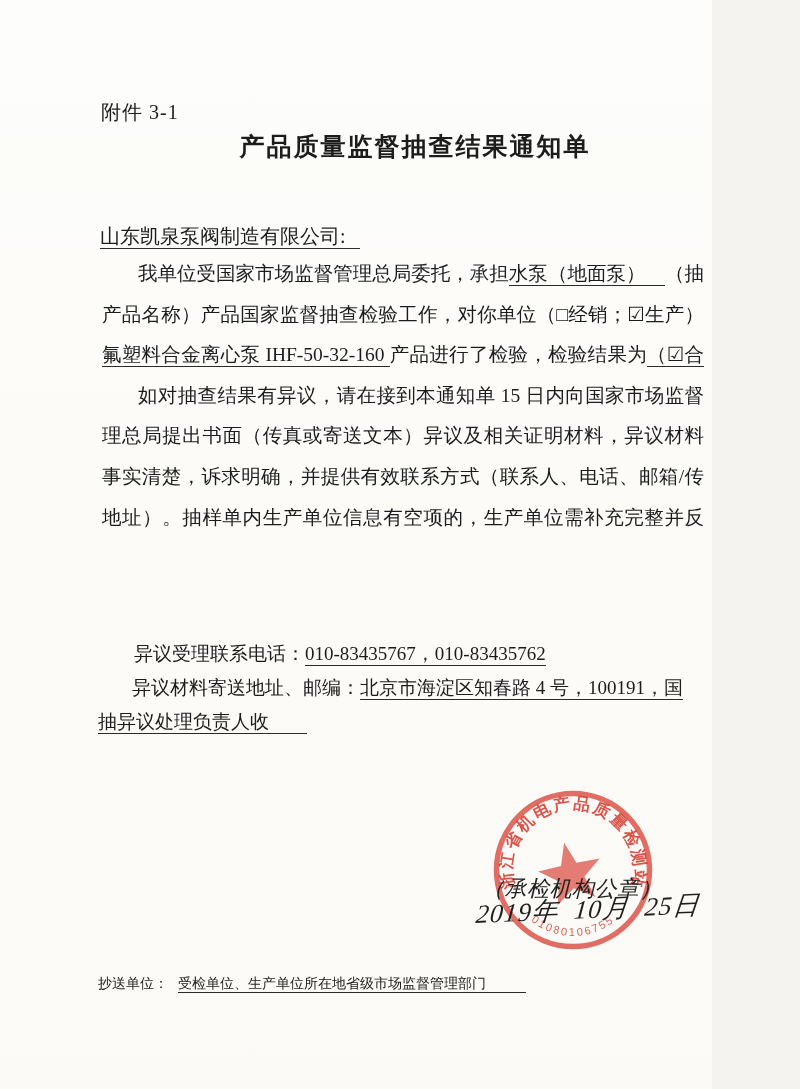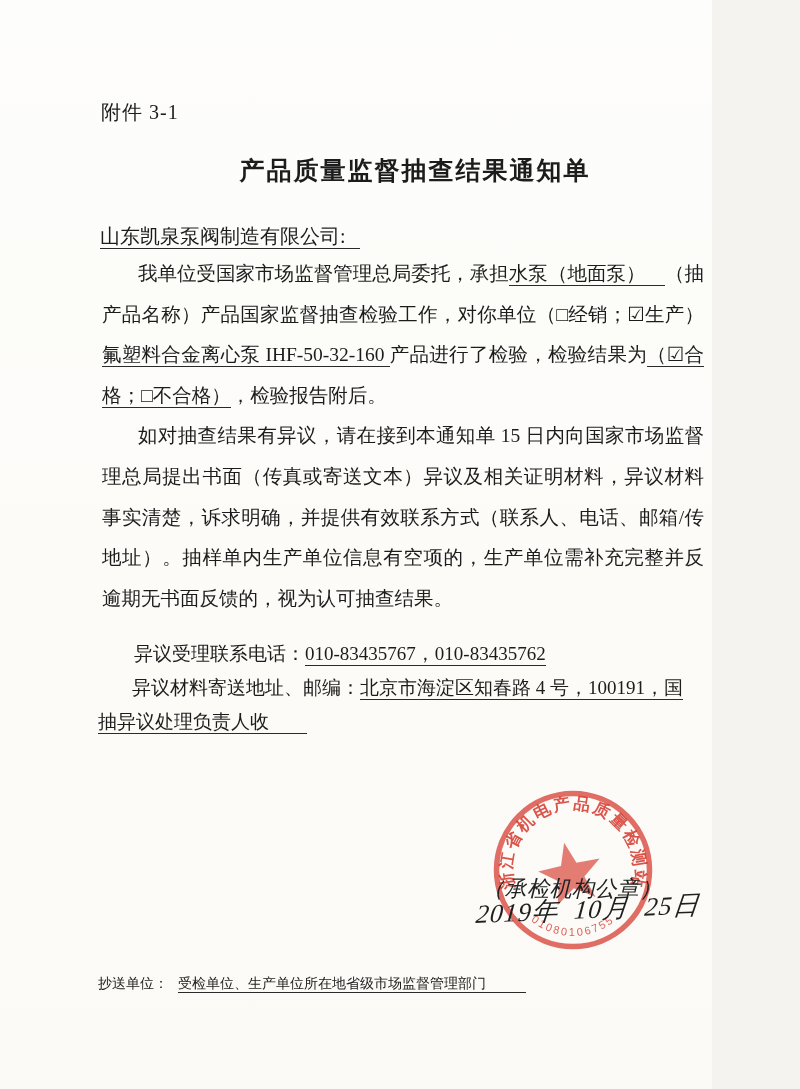--- a/index.html
+++ b/index.html
@@ -8,21 +8,21 @@
     position:relative;width:712px;height:1089px;overflow:hidden;
     background:#fdfdfb;
     background-image:linear-gradient(180deg,#fdfdfb 0%,#fcfbf8 60%,#fbfaf6 100%);
     color:#1c1c1c;
     font-family:"Liberation Serif","DejaVu Serif",serif;
   }
   .attachment{position:absolute;left:101px;top:99px;font-size:20px;letter-spacing:1px;}
   .title{
     position:absolute;left:0;top:130px;width:800px;text-align:center;
     font-family:"Liberation Sans","DejaVu Sans",sans-serif;
-    font-size:25px;font-weight:700;letter-spacing:2px;padding-left:30px;box-sizing:border-box;margin-top:24px;
+    font-size:25px;font-weight:700;letter-spacing:2px;padding-left:30px;box-sizing:border-box;
   }
   .doc-number{position:absolute;left:528px;top:177px;font-size:20px;white-space:nowrap;}
   .doc-number .num{margin-left:16px;letter-spacing:1px;}
   .recipient{position:absolute;left:100px;top:223px;font-size:20px;}
   .recipient .u{padding-right:14px;}
   .u{border-bottom:1.4px solid #2a2a2a;padding-bottom:1px;margin-top:41px;}
 
   #body-lines{position:absolute;left:102px;top:254px;width:602px;font-size:19.5px;}
   #body-lines .tline{height:40.6px;line-height:40.6px;white-space:nowrap;}
   #body-lines .tline.fill{text-align:justify;text-align-last:justify;white-space:normal;
@@ -60,26 +60,24 @@
 
 
   <div class="recipient">
     <span class="u">山东凯泉泵阀制造有限公司:</span>
   </div>
 
   <div id="body-lines">
       <div class="tline indent fill"><span>我单位受国家市场监督管理总局委托，承担</span><span class="u">水泵（地面泵）　</span><span>（抽查</span></div>
       <div class="tline fill"><span>产品名称）产品国家监督抽查检验工作，对你单位（□经销；☑生产）的</span></div>
       <div class="tline fill"><span class="u">氟塑料合金离心泵 IHF-50-32-160 </span><span>产品进行了检验，检验结果为</span><span class="u">（☑合</span></div>
-      <div class="tline"><span class="u">格；□不合格）</span><span>，检验报告附后。</span></div>
       <div class="tline indent fill"><span>如对抽查结果有异议，请在接到本通知单 15 日内向国家市场监督管</span></div>
       <div class="tline fill"><span>理总局提出书面（传真或寄送文本）异议及相关证明材料，异议材料应</span></div>
       <div class="tline fill"><span>事实清楚，诉求明确，并提供有效联系方式（联系人、电话、邮箱/传真、</span></div>
       <div class="tline fill"><span>地址）。抽样单内生产单位信息有空项的，生产单位需补充完整并反馈。</span></div>
-      <div class="tline"><span>逾期无书面反馈的，视为认可抽查结果。</span></div>
     </div>
 
   <div id="contact-lines">
       <div class="tline c1"><span>异议受理联系电话：</span><span class="u">010-83435767，010-83435762</span></div>
       <div class="tline c3"><span>异议材料寄送地址、邮编：</span><span class="u">北京市海淀区知春路 4 号，100191，国</span></div>
       <div class="tline c4"><span class="u">抽异议处理负责人收　　</span></div>
     </div>
 
   <svg class="stamp-svg" width="180" height="180" viewBox="0 0 180 180" aria-hidden="true">
     <defs>

